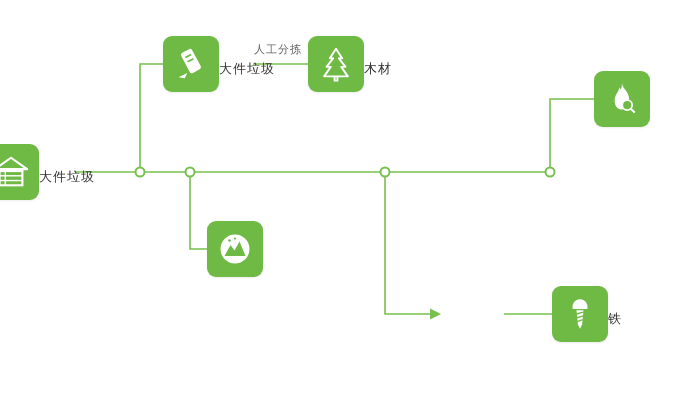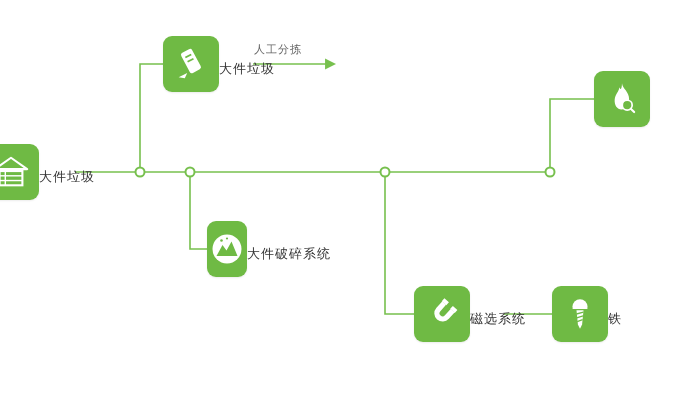--- a/index.html
+++ b/index.html
@@ -85,55 +85,51 @@
           <rect x="14" y="5" width="13" height="24" rx="2.5" fill="#fff"></rect>
           <line x1="17" y1="11" x2="24" y2="11" stroke="#6fba44" stroke-width="1.8"></line>
           <line x1="17" y1="16" x2="24" y2="16" stroke="#6fba44" stroke-width="1.8"></line>
         </g>
         <path d="M7 34 L16 29.5 L13.5 35 Z" fill="#fff"></path>
       </svg>
     </div>
     <div class="node-label">大件垃圾</div>
   </div>
 
+  <div class="node" style="left:308px;top:36px">
+    <div class="icon-box">
+      <svg viewBox="0 0 40 40" width="38" height="38">
+        <path d="M20 4 L26.5 14 H23 L30 23 H25.5 L32.5 33 H7.5 L14.5 23 H10 L17 14 H13.5 Z" fill="none" stroke="#fff" stroke-width="2" stroke-linejoin="round"></path>
+        <path d="M18.5 33 V37.5 H21.5 V33" stroke="#fff" stroke-width="2" fill="none"></path>
+      </svg>
+    </div>
+    <div class="node-label">木材</div>
+  </div>
 
   <div class="node" style="left:594px;top:71px">
     <div class="icon-box">
       <svg viewBox="0 0 40 40" width="38" height="38">
         <path d="M20 3.5 C20.5 9 27.5 12.5 27.5 20 C27.5 26.5 24 31 19.5 31 C15 31 11.8 26.5 12.3 20.5 C12.8 15 16.8 12 17.3 7.5 C18.3 10.2 19.8 10.8 20 3.5 Z" fill="#fff"></path>
         <circle cx="25.5" cy="26.5" r="5.2" fill="#6fba44" stroke="#fff" stroke-width="1.8"></circle>
         <line x1="29.2" y1="30.2" x2="32.8" y2="33.8" stroke="#fff" stroke-width="2.2" stroke-linecap="round"></line>
       </svg>
     </div>
   </div>
 
   <div class="node" style="left:207px;top:221px">
     <div class="icon-box">
       <svg viewBox="0 0 40 40" width="40" height="40">
         <circle cx="20" cy="20" r="14.5" fill="#fff"></circle>
         <path d="M9.5 27 L15.5 16 L19.5 21.5 L24.5 12.5 L30.5 27 Z" fill="#6fba44"></path>
         <circle cx="14.5" cy="11.5" r="1.3" fill="#6fba44"></circle>
         <circle cx="20" cy="9.5" r="1.1" fill="#6fba44"></circle>
       </svg>
     </div>
-    <div class="node-label">大件破碎系统</div>
   </div>
 
-  <div class="node" style="left:414px;top:286px">
-    <div class="icon-box">
-      <svg viewBox="0 0 40 40" width="38" height="38">
-        <g transform="rotate(42 20 20)">
-          <path d="M14 10 V19 a6 6 0 0 0 12 0 V10" fill="none" stroke="#fff" stroke-width="5.5"></path>
-          <rect x="10.8" y="6" width="6.4" height="4.2" fill="#fff"></rect>
-          <rect x="22.8" y="6" width="6.4" height="4.2" fill="#fff"></rect>
-        </g>
-      </svg>
-    </div>
-    <div class="node-label">磁选系统</div>
-  </div>
 
   <div class="node" style="left:552px;top:286px">
     <div class="icon-box">
       <svg viewBox="0 0 40 40" width="38" height="38">
         <path d="M12 12.5 a8 8 0 0 1 16 0 Z" fill="#fff"></path>
         <rect x="12" y="12.5" width="16" height="2.2" rx="1" fill="#fff"></rect>
         <path d="M16.3 16 H23.7 L22.2 31 L20 35.5 L17.8 31 Z" fill="#fff"></path>
         <line x1="16.2" y1="20" x2="23.6" y2="18" stroke="#6fba44" stroke-width="1.4"></line>
         <line x1="16.6" y1="24" x2="23.2" y2="22" stroke="#6fba44" stroke-width="1.4"></line>
         <line x1="17" y1="28" x2="22.8" y2="26" stroke="#6fba44" stroke-width="1.4"></line>

